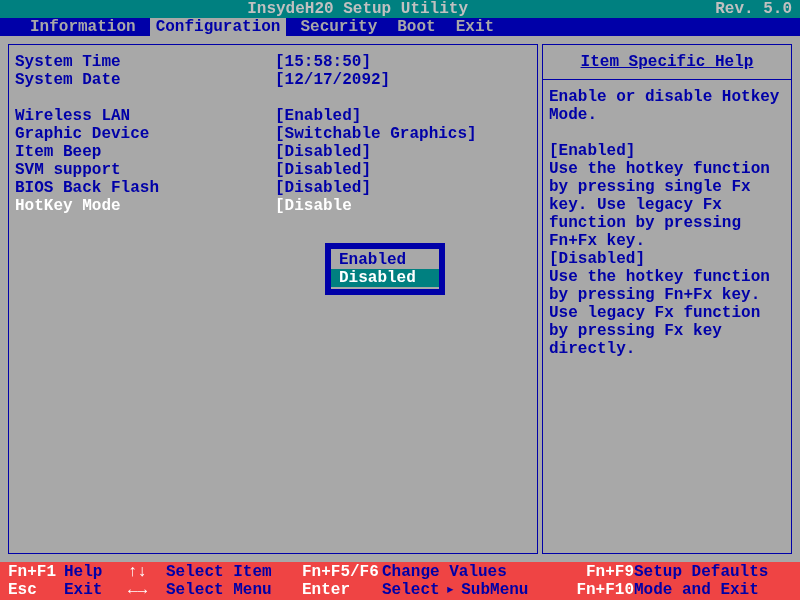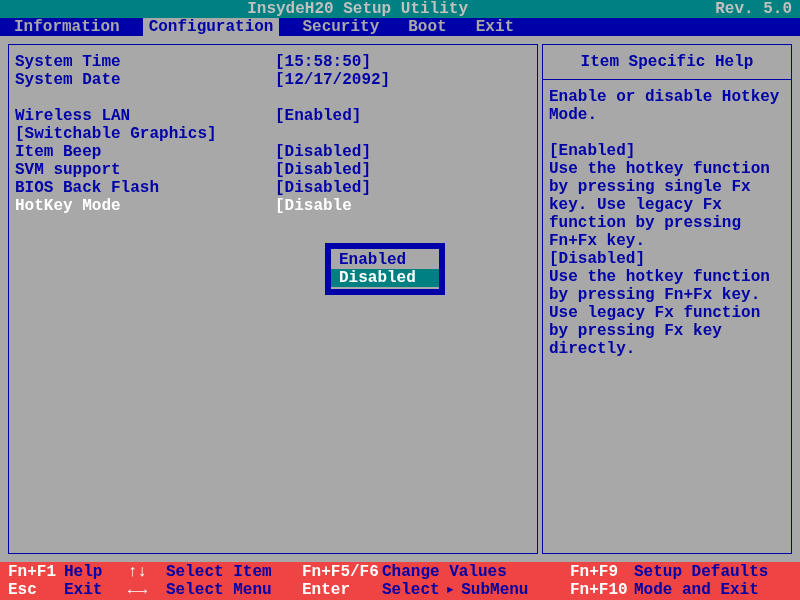--- a/index.html
+++ b/index.html
@@ -17,21 +17,21 @@
     height: 18px; line-height: 18px;
     display: flex;
   }
   .titlebar .center { flex: 1; text-align: center; color: #C0C0C0; }
   .titlebar .right { padding-right: 8px; color: #C0C0C0; }
 
   
   .menubar {
     background: #0000A8; color: #C0C0C0;
     height: 18px; line-height: 18px;
-    padding-left: 8px; display: flex; gap: 17px;
+    padding-left: 24px; display: flex; gap: 8px;
   }
   .tab { padding: 0 6px; color: #A8A8A8; }
   .tab.active { background: #A8A8A8; color: #0000A8; }
 
   
   .main {
     position: absolute; top: 36px; left: 0; right: 0; bottom: 38px;
     background: #A8A8A8;
     display: flex;
   }
@@ -40,20 +40,21 @@
     margin: 8px 4px 8px 8px;
     position: relative;
   }
   .panel.left { flex: 1; margin-right: 4px; padding: 8px 6px; }
   .panel.right { width: 250px; margin-left: 0; margin-right: 8px; display: flex; flex-direction: column; }
 
   .help-title {
     text-align: center; color: #0000A8;
     padding: 8px 4px;
     border-bottom: 1px solid #0000A8;
+    text-decoration: underline;
   }
   .help-body { color: #0000A8; padding: 8px 6px; line-height: 18px; white-space: pre-wrap; }
 
   .row { display: flex; line-height: 18px; height: 18px; }
   .label { width: 260px; color: #0000A8; }
   .value { color: #0000A8; }
   .row.selected .label { color: #FFFFFF; }
   .row.selected .value { color: #FFFFFF; }
 
   
@@ -83,21 +84,21 @@
   .frow { display: flex; }
   .fkey { color: #FFFFFF; }
   .fdesc { color: #0000A8; }
   .fcell { display: flex; gap: 6px; }
   .c1 { width: 56px; }
   .c2 { width: 64px; }
   .c3 { width: 38px; }
   .c4 { width: 136px; }
   .c5 { width: 80px; }
   .c6 { width: 188px; }
-  .c7 { width: 64px; }
+  .c7 { width: 64px; justify-content: flex-end; }
   .c8 { flex: 1; }
   .tri { color: #0000A8; }
 </style>
 </head>
 <body>
 
 <div class="screen">
 
   <div class="titlebar">
     <div class="center">InsydeH20 Setup Utility</div>
@@ -122,20 +123,21 @@
       <div class="row">
         <span class="label">System Date</span>
         <span class="value">[12/17/2092]</span>
       </div>
       <div class="row"></div>
       <div class="row">
         <span class="label">Wireless LAN</span>
         <span class="value">[Enabled]</span>
       </div>
       <div class="row">
+        <span class="label">Graphic Device</span>
         <span class="value">[Switchable Graphics]</span>
       </div>
       <div class="row">
         <span class="label">Item Beep</span>
         <span class="value">[Disabled]</span>
       </div>
       <div class="row">
         <span class="label">SVM support</span>
         <span class="value">[Disabled]</span>
       </div>

